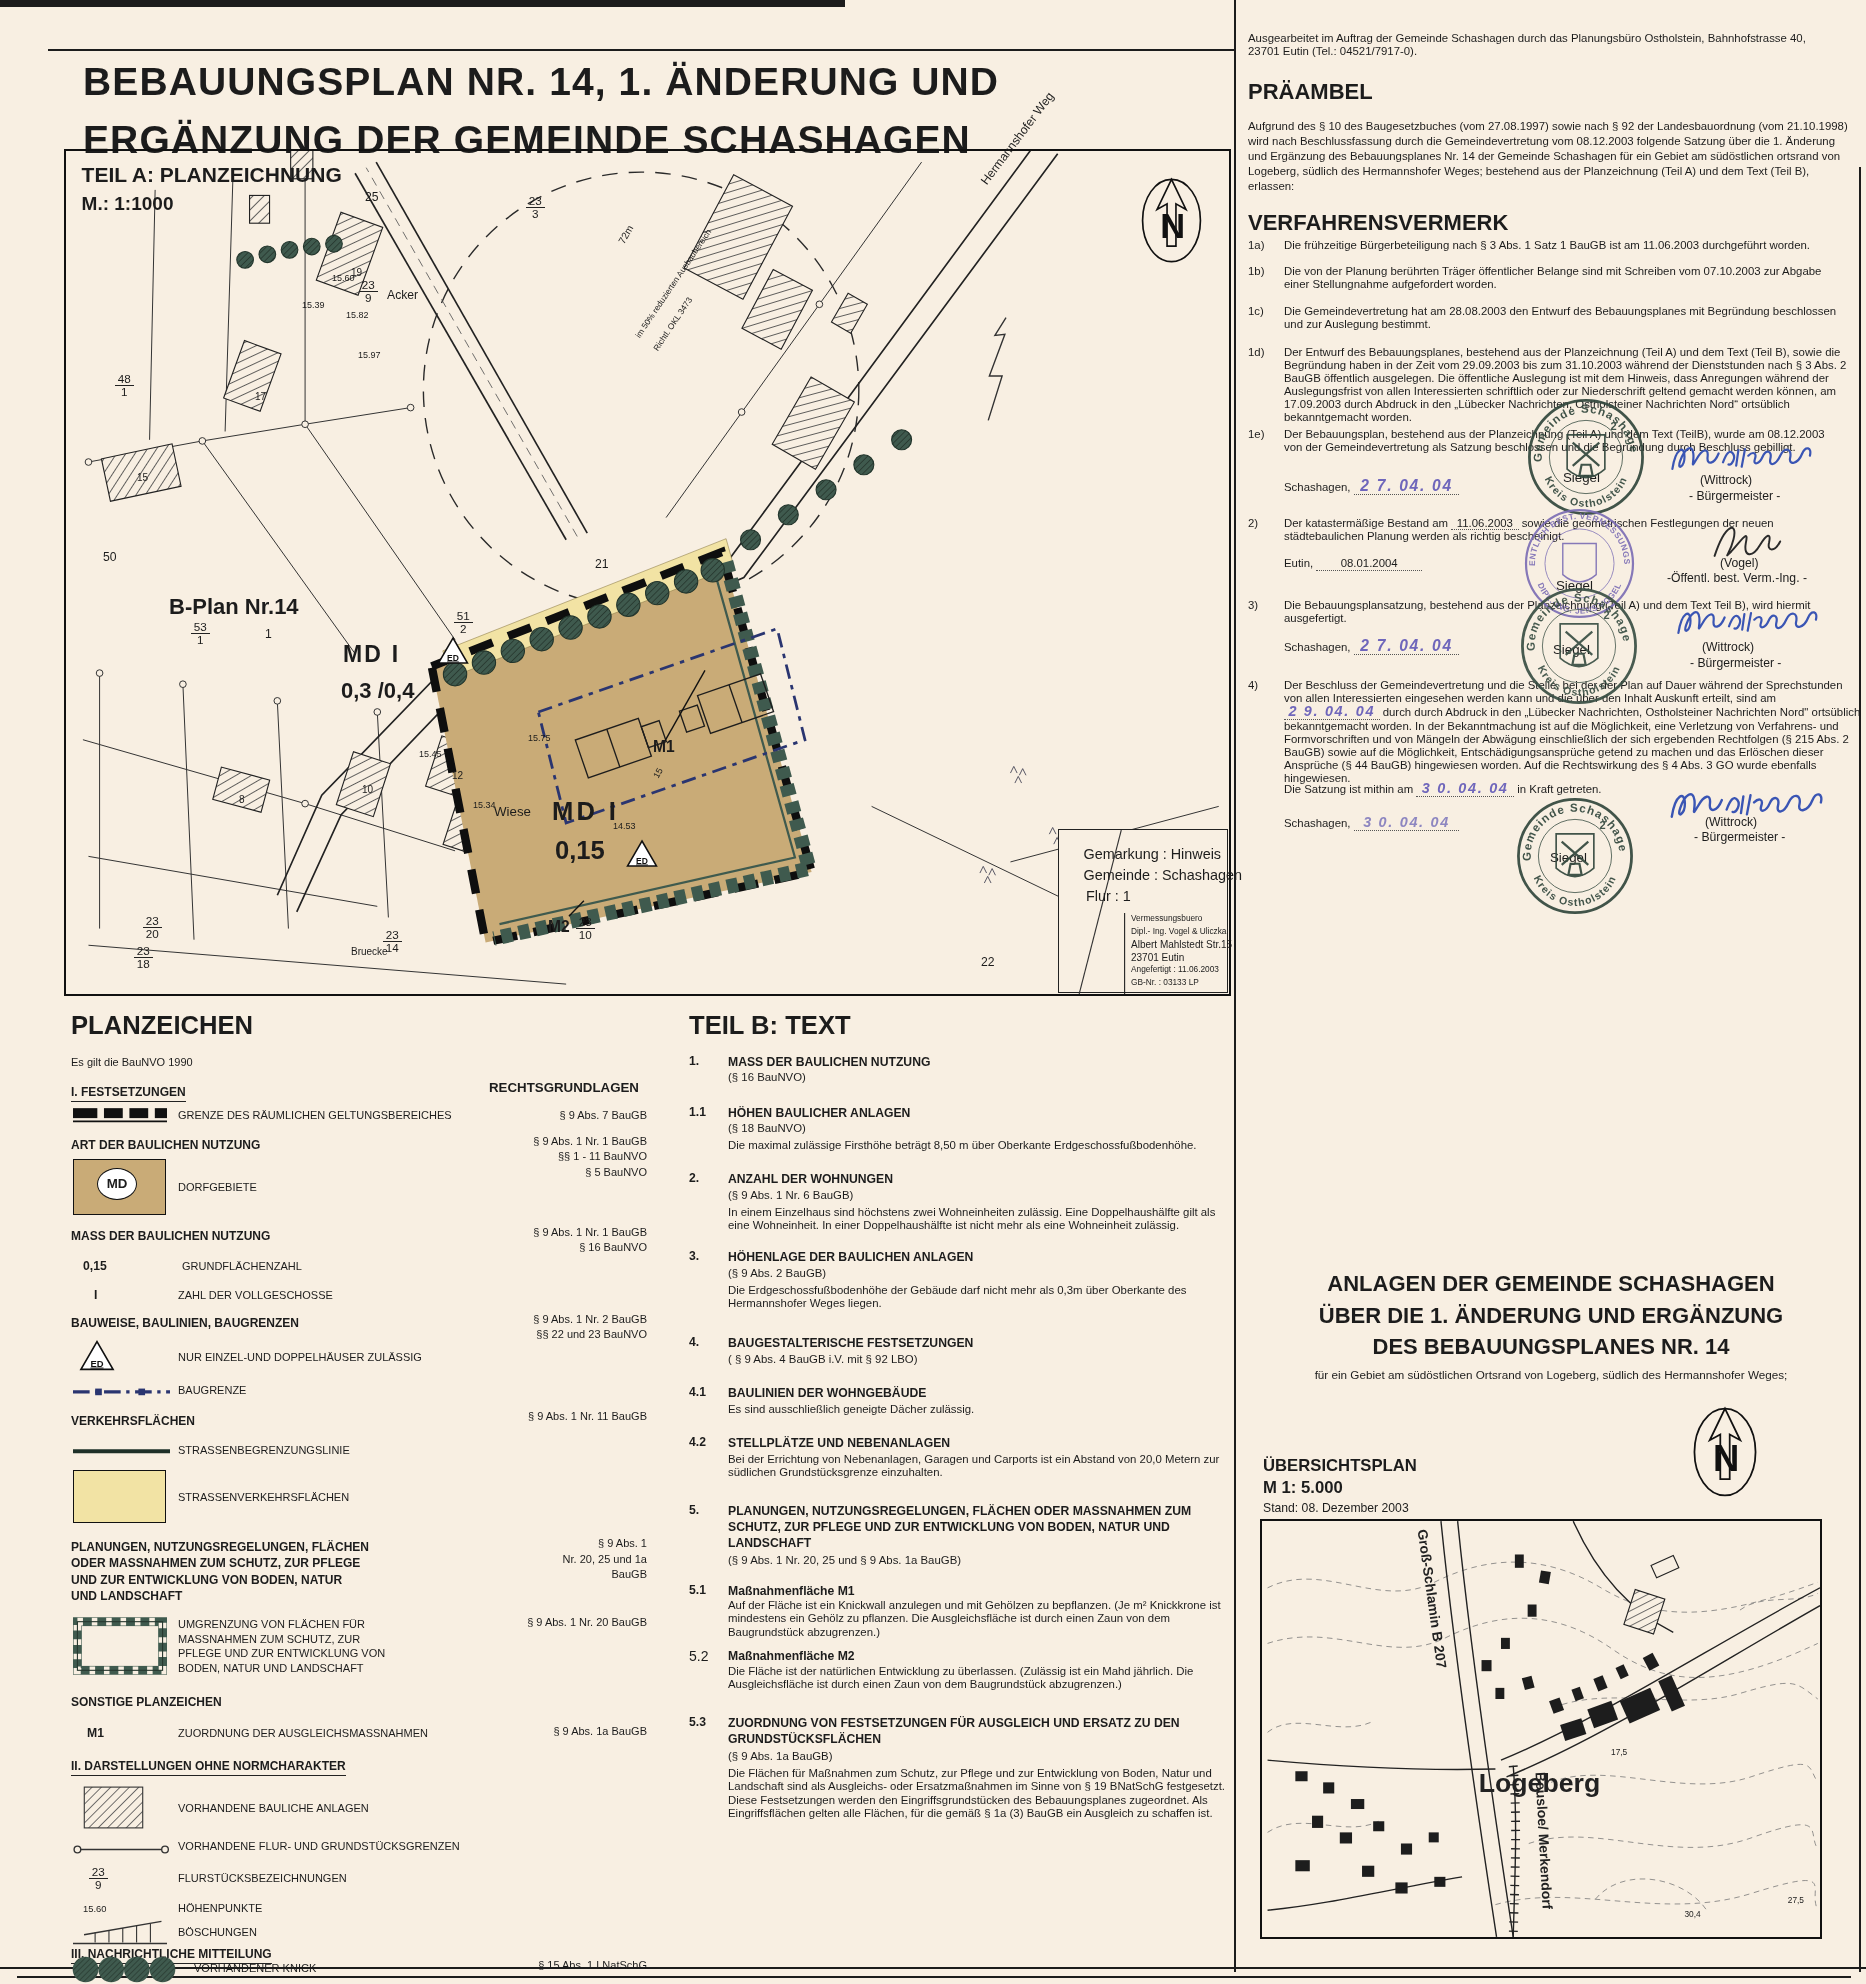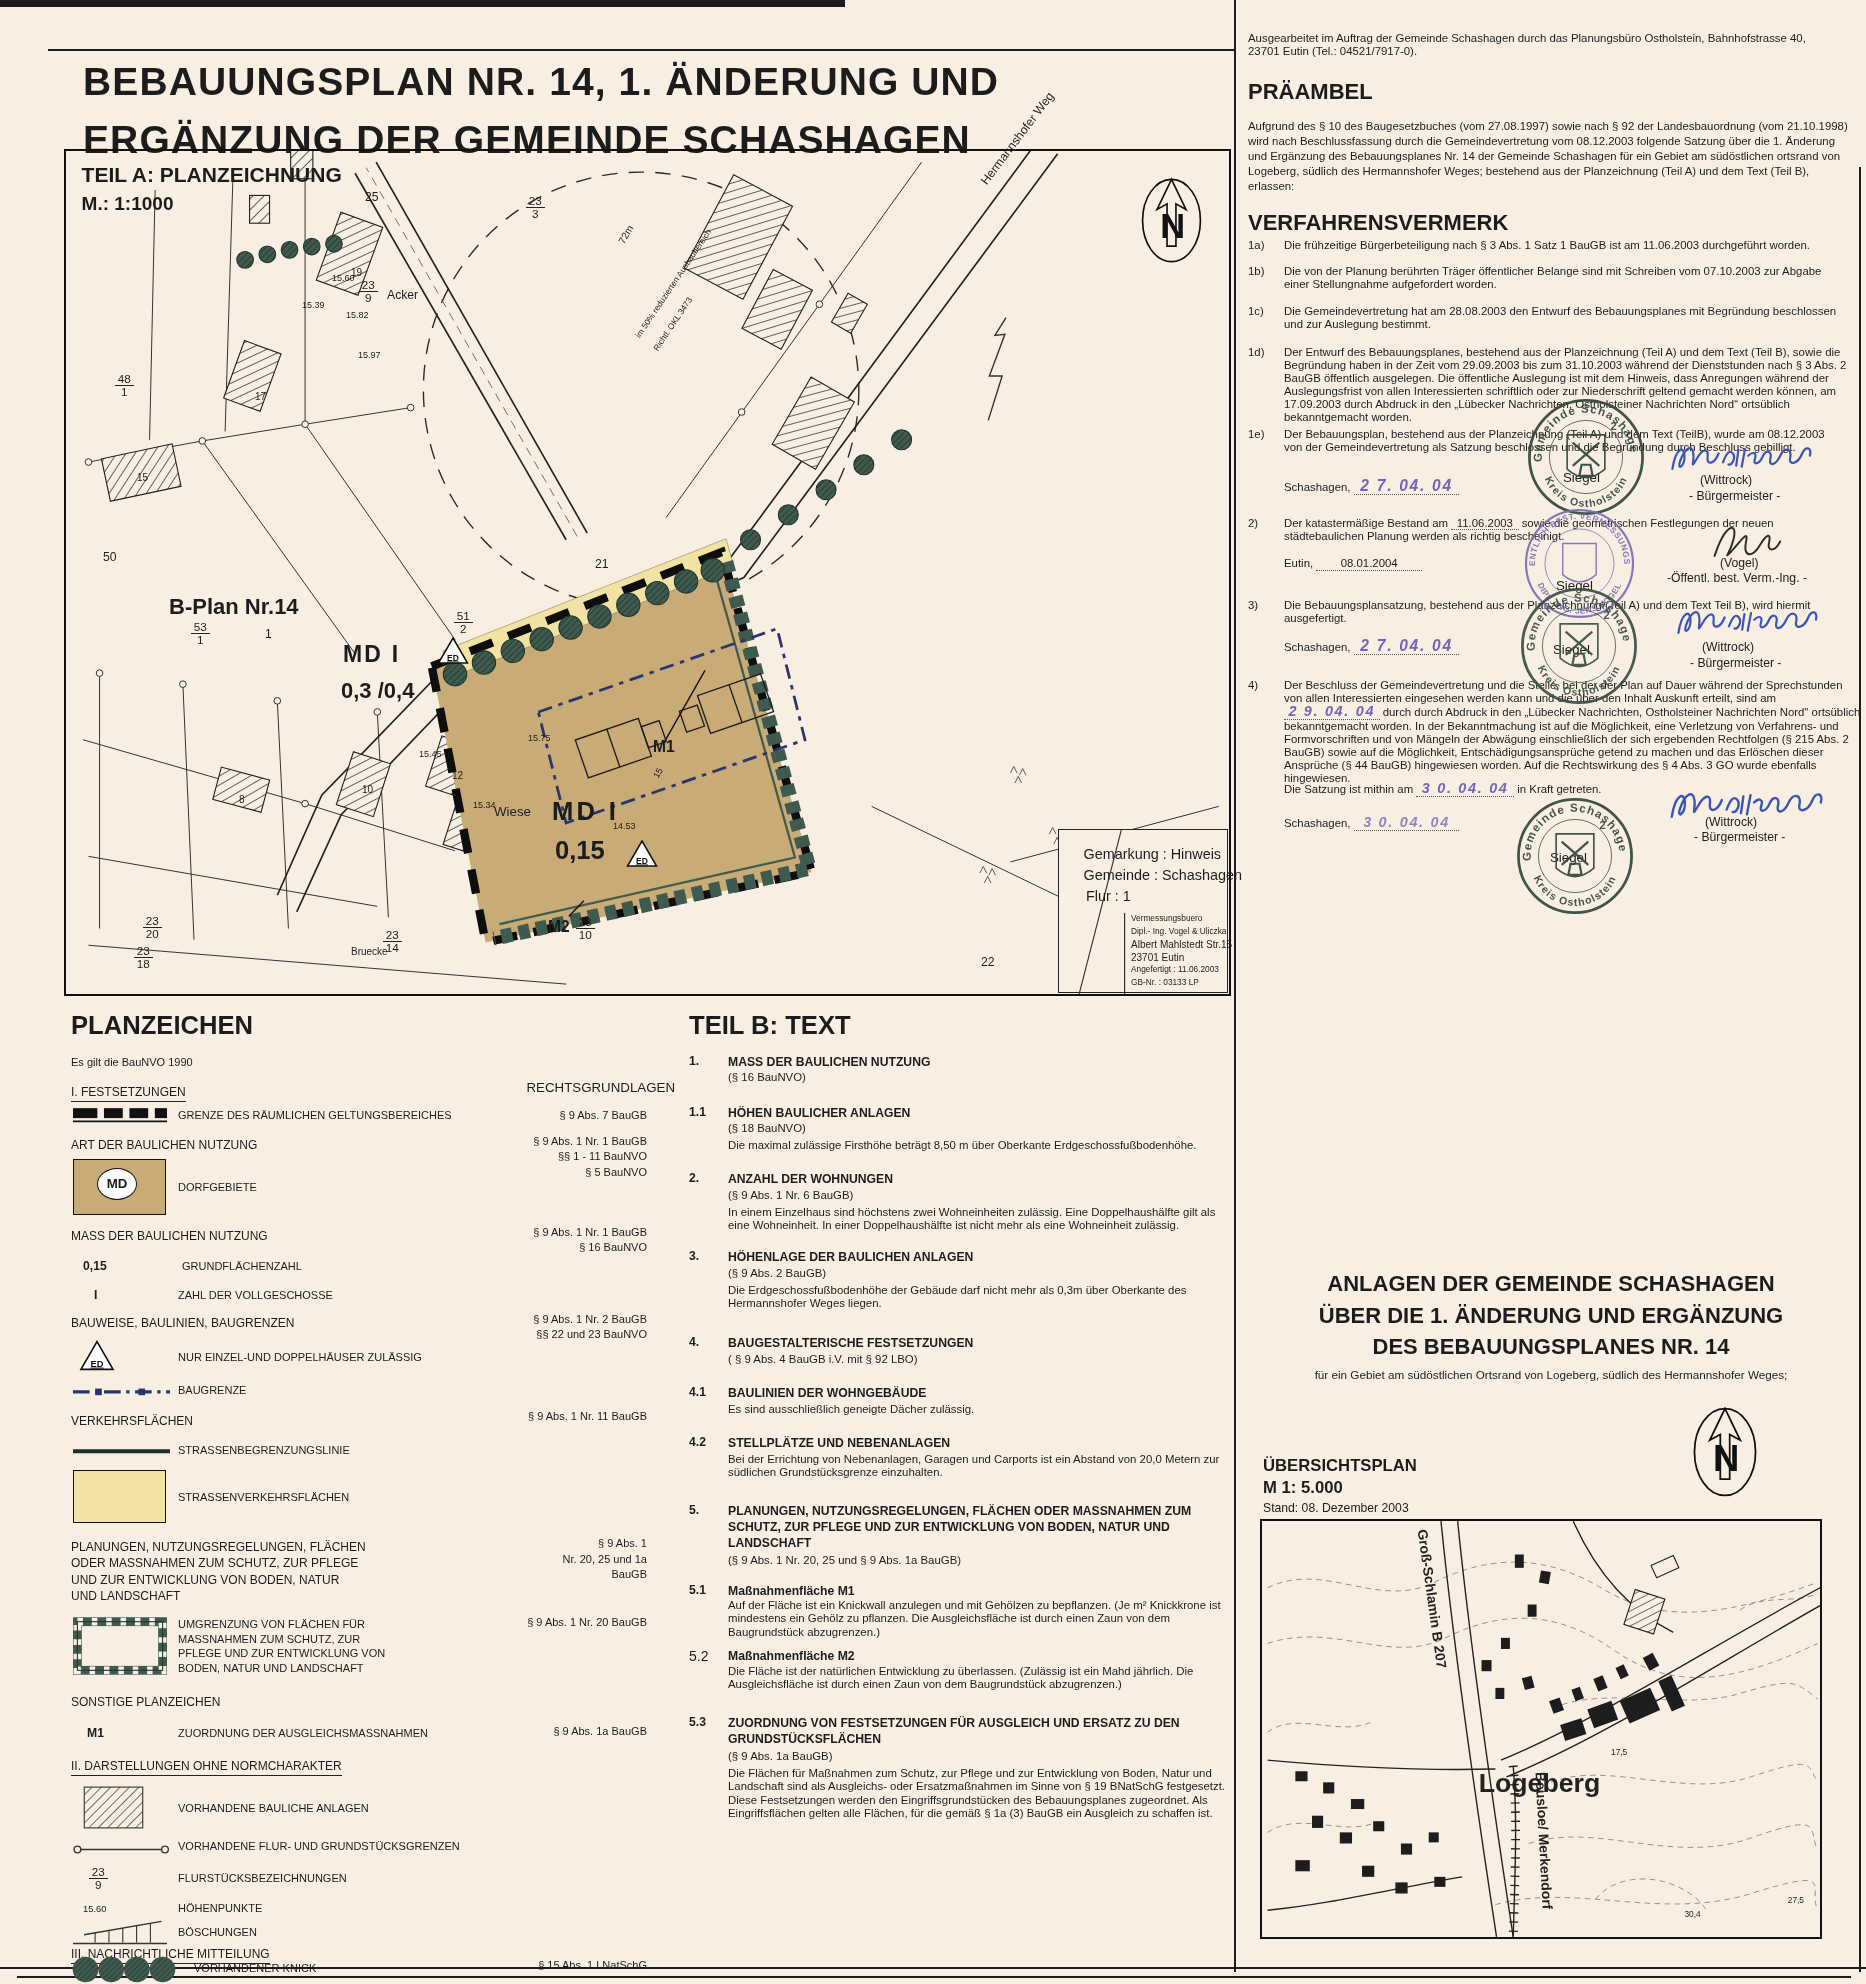--- a/index.html
+++ b/index.html
@@ -9,21 +9,21 @@
   .b{font-weight:700}
   .ctr{text-align:center}
   .frac{position:absolute;display:inline-flex;flex-direction:column;align-items:center;line-height:1.05;font-size:11.7px}
   .frac .n{border-bottom:1.1px solid #222;padding:0 2.8px}
   .hw{color:#6f66bb;font-style:italic;font-weight:700;letter-spacing:1.7px}
   .dateslot{display:inline-block;border-bottom:1.7px dotted #555;min-width:97px;text-align:center;padding:0 4.4px}
   .inline-date{border-bottom:1.7px dotted #555;padding:0 5.6px}
   .num{position:absolute;font-weight:400}
   .itemtext{position:absolute;white-space:normal;font-size:11.4px;line-height:13px}
   .law{position:absolute;white-space:nowrap;font-size:11px;text-align:right}
-  .leghead{position:absolute;white-space:nowrap;font-weight:400;font-size:12px}
+  .leghead{position:absolute;white-space:nowrap;font-weight:700;font-size:12px}
   .leglabel{position:absolute;white-space:nowrap;font-size:11px}
   .tb-h{position:absolute;white-space:normal;font-weight:700;font-size:12.2px;line-height:16px;width:489px}
   .tb-ref{position:absolute;white-space:nowrap;font-size:11.4px}
   .tb-t{position:absolute;white-space:normal;font-size:11.4px;line-height:13.3px;width:500px}
   .line{position:absolute;background:#1c1c1c}
   svg{display:block}
 </style>
 </head>
 <body>
 
@@ -276,21 +276,21 @@
     <div class="t" style="left:72px;top:109px;font-size:10px">Albert Mahlstedt Str.15</div>
     <div class="t" style="left:72px;top:122px;font-size:10px">23701 Eutin</div>
     <div class="t" style="left:72px;top:134px;font-size:8.3px">Angefertigt : 11.06.2003</div>
     <div class="t" style="left:72px;top:147px;font-size:8.3px">GB-Nr. : 03133 LP</div>
   </div>
 </div>
 
 <div class="t b" style="left:71px;top:1011px;font-size:25.6px">PLANZEICHEN</div>
 <div class="t" style="left:71px;top:1056px;font-size:11px">Es gilt die BauNVO 1990</div>
 <div class="leghead" style="left:71px;top:1085px;border-bottom:1.7px solid #222;padding-bottom:2.2px">I. FESTSETZUNGEN</div>
-<div class="leghead" style="left:517px;top:1080px;font-size:13.3px;width:158px;text-align:right">RECHTSGRUNDLAGEN</div>
+<div class="leghead" style="left:489px;top:1080px;font-size:13.3px;width:158px;text-align:left">RECHTSGRUNDLAGEN</div>
 
 <svg width="94" height="16.7" viewBox="0 0 170 30" style="position:absolute;left:73px;top:1107px">
   <rect x="0" y="2" width="44" height="18" fill="#111"></rect>
     <rect x="56" y="2" width="34" height="18" fill="#111"></rect>
     <rect x="102" y="2" width="34" height="18" fill="#111"></rect>
     <rect x="148" y="2" width="22" height="18" fill="#111"></rect>
   <line x1="0" y1="26" x2="170" y2="26" stroke="#111" stroke-width="3"></line>
 </svg>
 <div class="leglabel" style="left:178px;top:1109px">GRENZE DES RÄUMLICHEN GELTUNGSBEREICHES</div>
 <div class="law" style="left:489px;top:1109px;width:158px">§ 9 Abs. 7 BauGB</div>

